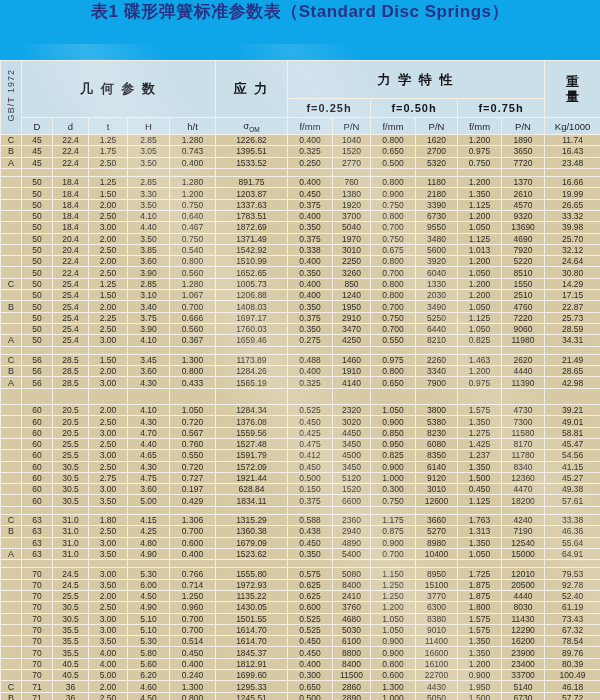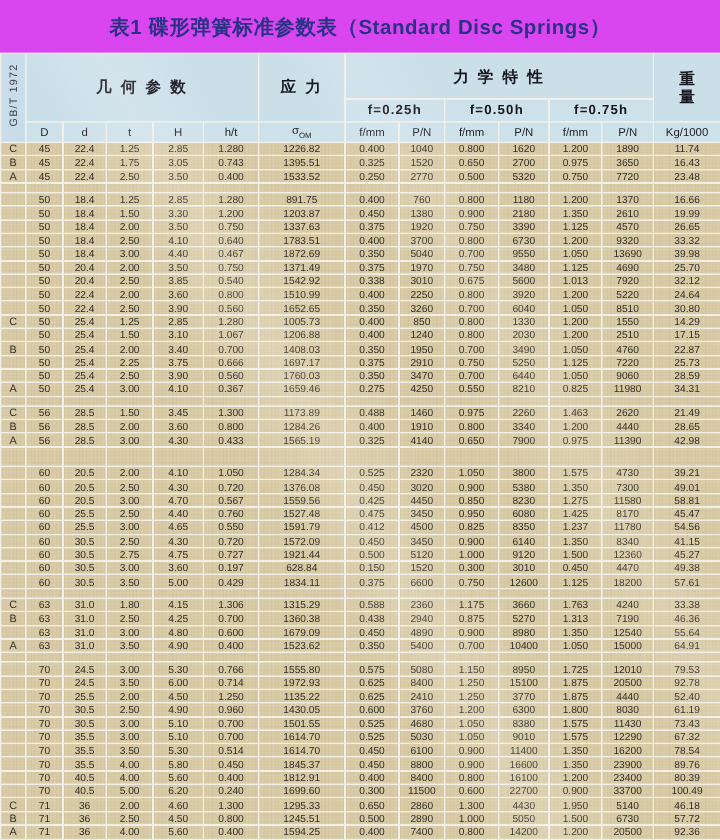--- a/index.html
+++ b/index.html
@@ -1,20 +1,20 @@
 <!DOCTYPE html>
 <html><head>
 <meta charset="utf-8">
 <style>
   html,body{margin:0;padding:0;}
   body{width:600px;height:700px;overflow:hidden;background:#f1efe9;
        font-family:"Liberation Sans","DejaVu Sans",sans-serif;}
   .page{position:relative;width:600px;height:700px;}
-  .title-bar{height:44px;display:flex;align-items:center;justify-content:center;
-             background:#d946ef;}
+  .title-bar{height:60px;display:flex;align-items:flex-start;justify-content:center;
+             background:#0ea5e9;}
   .title-bar h1{margin:0;font-size:17px;font-weight:bold;color:#2b3285;letter-spacing:.5px;}
   table{width:600px;height:656px;border-collapse:collapse;table-layout:fixed;}
   th,td{border:1px solid #f1efe6;overflow:hidden;white-space:nowrap;}
   thead th{background:#cbdfe9;color:#15151c;font-weight:bold;text-align:center;vertical-align:middle;}
   .h-main{font-size:13px;letter-spacing:2px;}
   tr.h-row1{height:38px;}
   tr.h-row2 th{font-size:11px;font-weight:bold;height:16px;letter-spacing:1px;background:#cde1eb;}
   tr.h-row3 th{font-size:9.5px;font-weight:normal;height:14px;background:#cde1eb;color:#23232b;}
   th.gbt{background:#c8dde9;}
   th.gbt span{display:inline-block;writing-mode:vertical-rl;transform:rotate(180deg);

